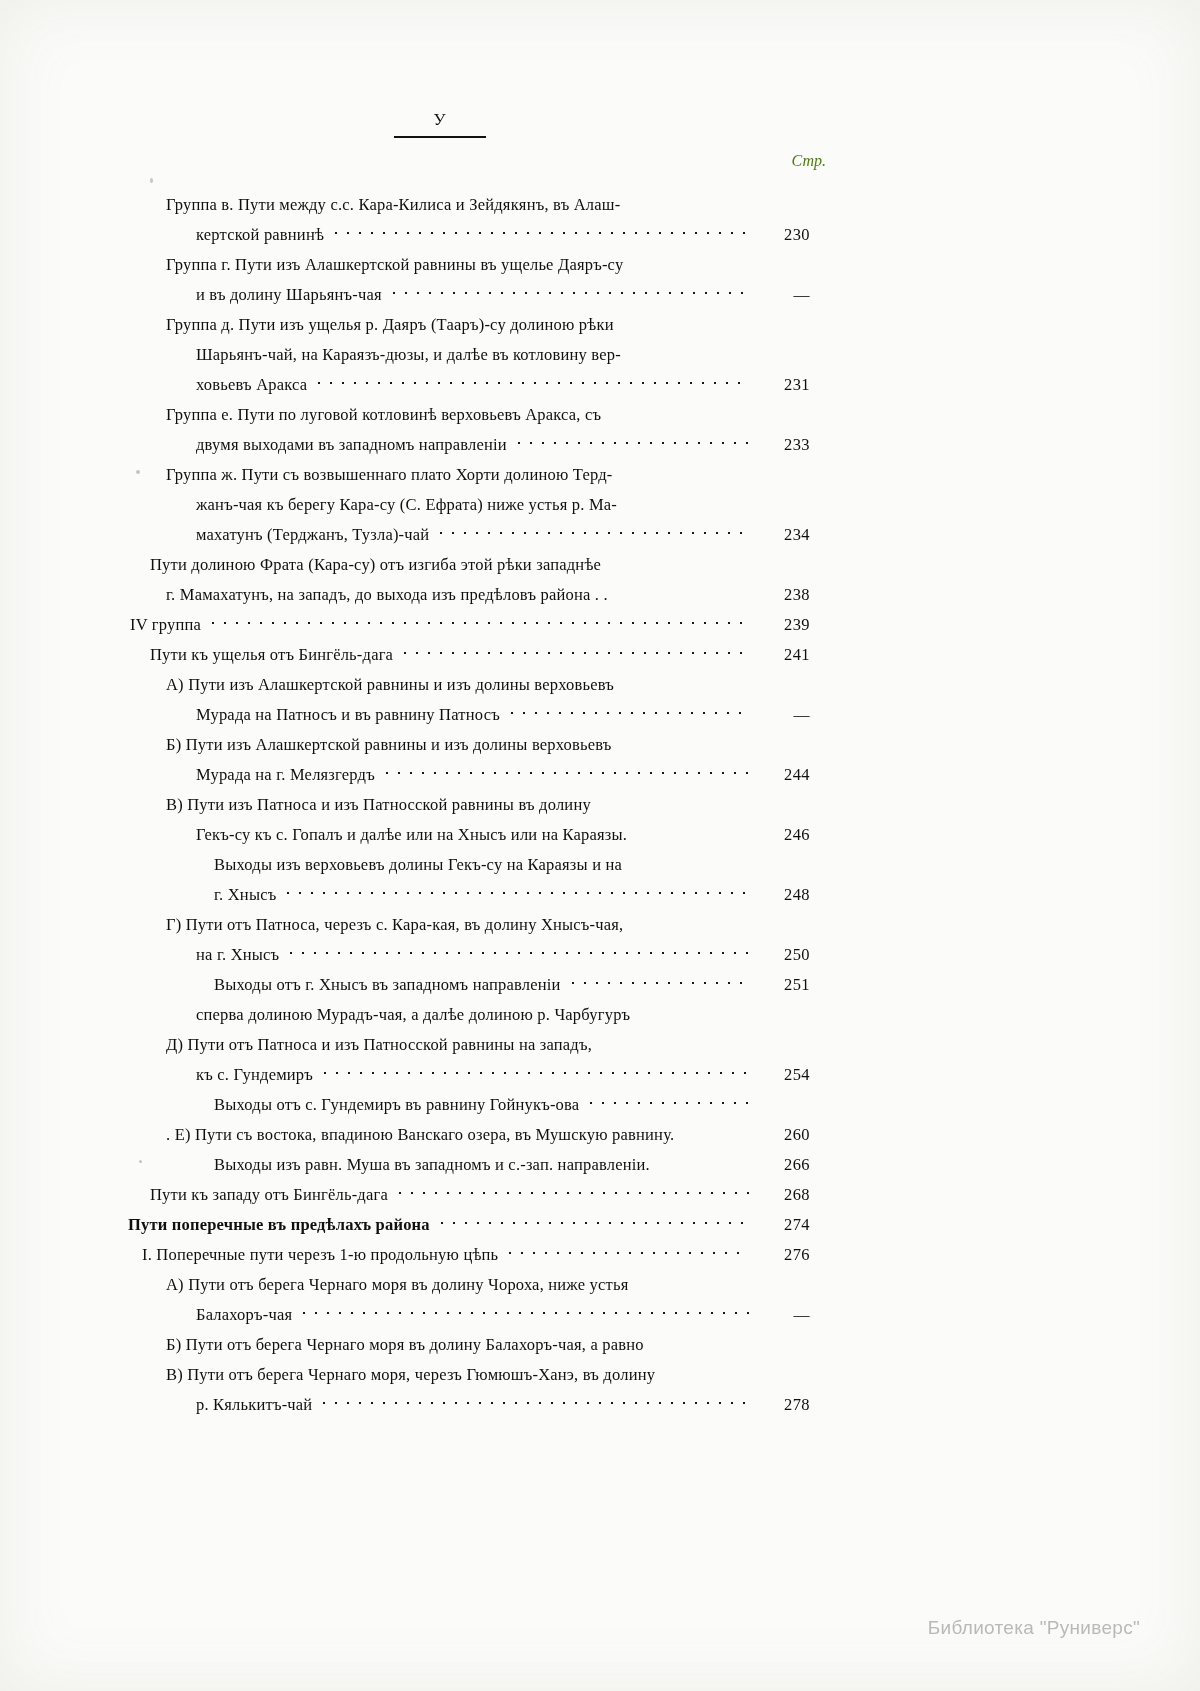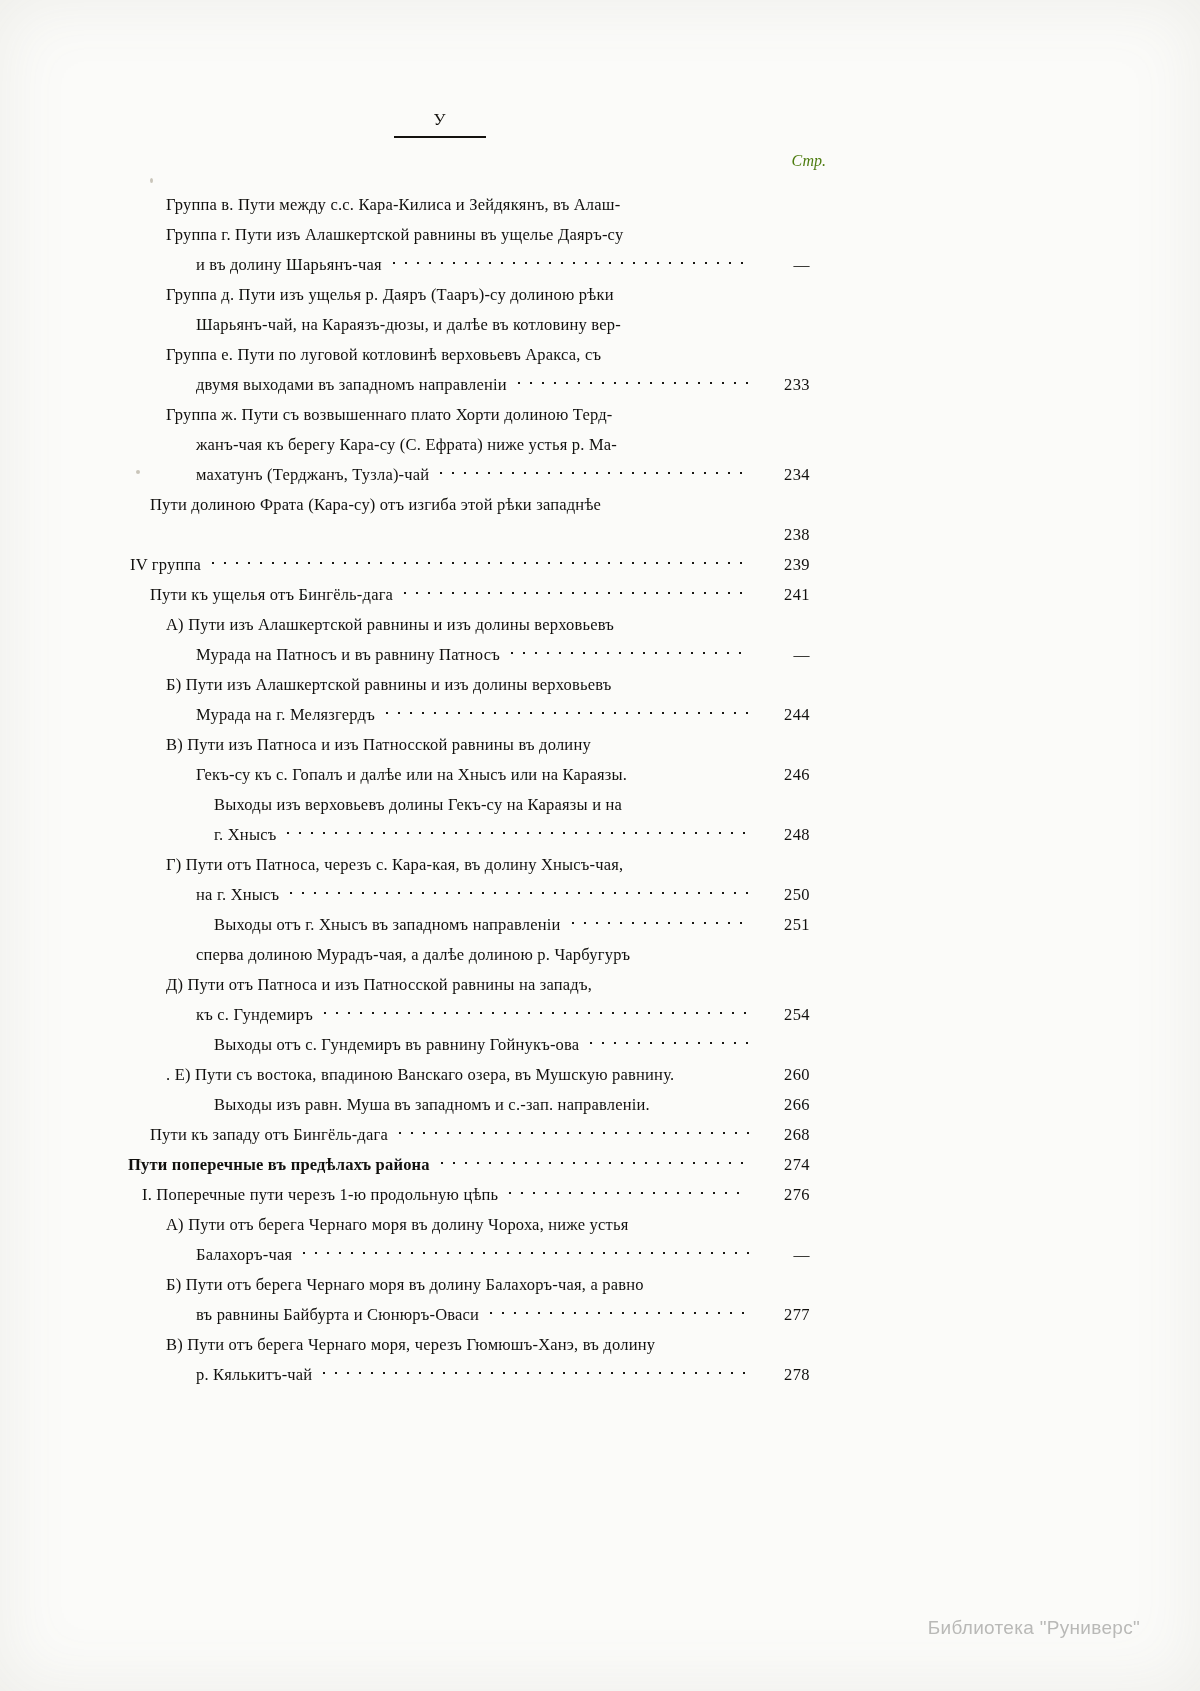--- a/index.html
+++ b/index.html
@@ -138,20 +138,27 @@
 
     <div class="toc" id="toc-list">
         <div class="entry">
           <div class="line i1">
             <span class="txt">Группа в. Пути между с.с. Кара-Килиса и Зейдякянъ, въ Алаш-</span>
             <span class="nodots"></span>
             <span class="pg"></span>
           </div>
         </div>
         <div class="entry">
+          <div class="line i2">
+            <span class="txt">кертской равнинѣ</span>
+            <span class="dots"></span>
+            <span class="pg">230</span>
+          </div>
+        </div>
+        <div class="entry">
           <div class="line i1">
             <span class="txt">Группа г. Пути изъ Алашкертской равнины въ ущелье Даяръ-су</span>
             <span class="nodots"></span>
             <span class="pg"></span>
           </div>
         </div>
         <div class="entry">
           <div class="line i2">
             <span class="txt">и въ долину Шарьянъ-чая</span>
             <span class="dots"></span>
@@ -163,20 +170,27 @@
             <span class="txt">Группа д. Пути изъ ущелья р. Даяръ (Тааръ)-су долиною рѣки</span>
             <span class="nodots"></span>
             <span class="pg"></span>
           </div>
         </div>
         <div class="entry">
           <div class="line i2">
             <span class="txt">Шарьянъ-чай, на Караязъ-дюзы, и далѣе   въ котловину вер-</span>
             <span class="nodots"></span>
             <span class="pg"></span>
+          </div>
+        </div>
+        <div class="entry">
+          <div class="line i2">
+            <span class="txt">ховьевъ Аракса</span>
+            <span class="dots"></span>
+            <span class="pg">231</span>
           </div>
         </div>
         <div class="entry">
           <div class="line i1">
             <span class="txt">Группа е.  Пути по луговой котловинѣ  верховьевъ Аракса,  съ</span>
             <span class="nodots"></span>
             <span class="pg"></span>
           </div>
         </div>
         <div class="entry">
@@ -209,20 +223,21 @@
         </div>
         <div class="entry">
           <div class="line i0">
             <span class="txt">Пути долиною Фрата  (Кара-су)  отъ изгиба этой рѣки  западнѣе</span>
             <span class="nodots"></span>
             <span class="pg"></span>
           </div>
         </div>
         <div class="entry">
           <div class="line i1">
+            <span class="txt">г. Мамахатунъ, на западъ, до выхода изъ предѣловъ района . .</span>
             <span class="nodots"></span>
             <span class="pg">238</span>
           </div>
         </div>
         <div class="entry">
           <div class="line i0" style="margin-left: -20px;">
             <span class="txt">IV  группа</span>
             <span class="dots"></span>
             <span class="pg">239</span>
           </div>
@@ -389,27 +404,20 @@
           </div>
         </div>
         <div class="entry">
           <div class="line i1">
             <span class="txt">Б) Пути отъ берега Чернаго моря въ долину Балахоръ-чая, а равно</span>
             <span class="nodots"></span>
             <span class="pg"></span>
           </div>
         </div>
         <div class="entry">
-          <div class="line i2">
-            <span class="txt">въ равнины Байбурта и Сюнюръ-Оваси</span>
-            <span class="dots"></span>
-            <span class="pg">277</span>
-          </div>
-        </div>
-        <div class="entry">
           <div class="line i1">
             <span class="txt">В) Пути отъ берега Чернаго моря, черезъ Гюмюшъ-Ханэ, въ долину</span>
             <span class="nodots"></span>
             <span class="pg"></span>
           </div>
         </div>
         <div class="entry">
           <div class="line i2">
             <span class="txt">р. Кялькитъ-чай</span>
             <span class="dots"></span>

